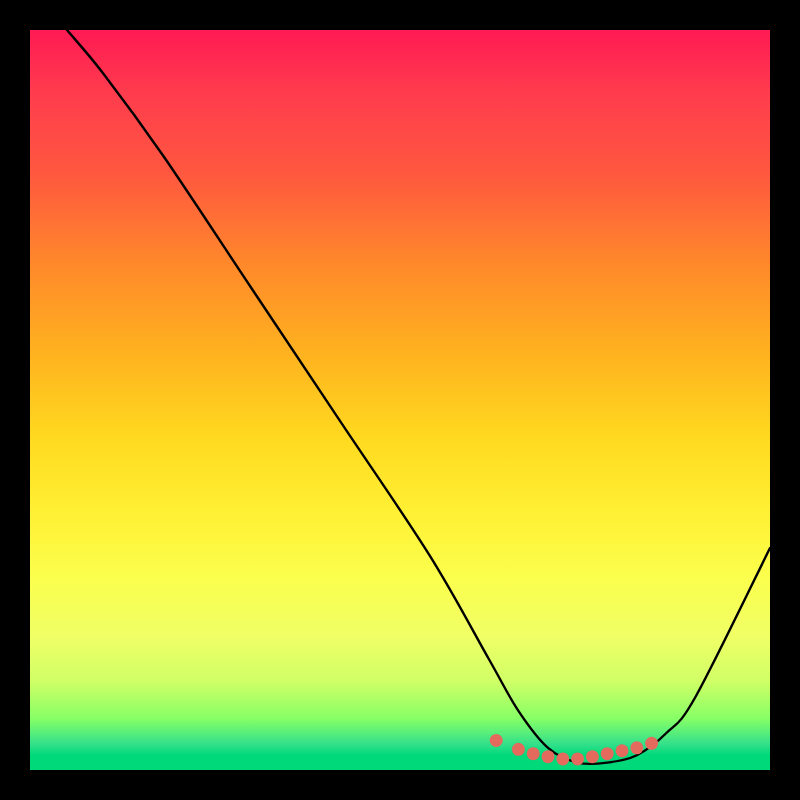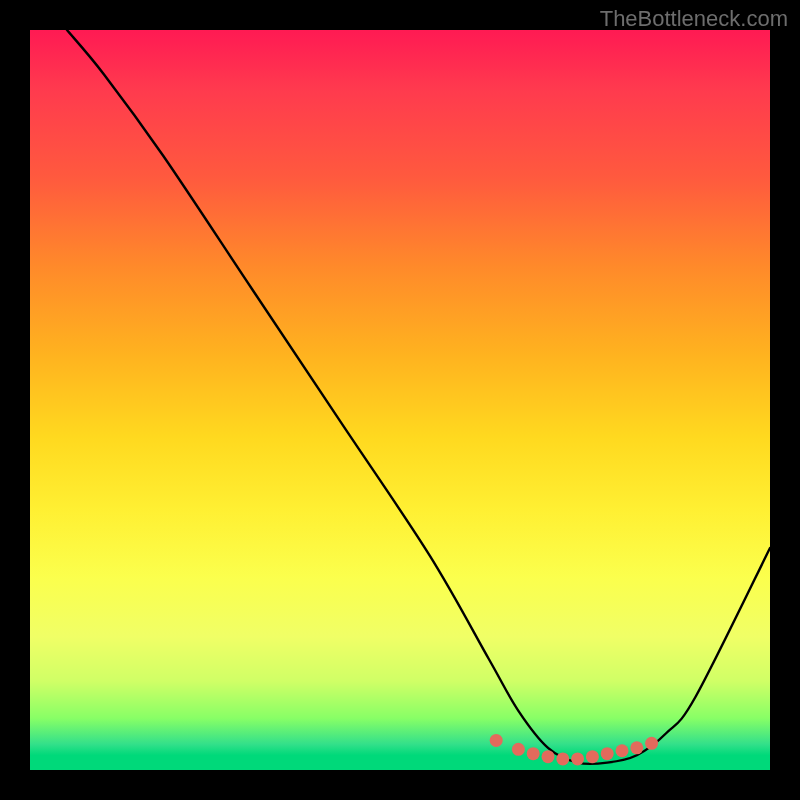--- a/index.html
+++ b/index.html
@@ -79,15 +79,14 @@
         <circle cx="532.8" cy="728.9" r="6.5" fill="#e36a5c"></circle>
         <circle cx="547.6" cy="728.9" r="6.5" fill="#e36a5c"></circle>
         <circle cx="562.4" cy="726.68" r="6.5" fill="#e36a5c"></circle>
         <circle cx="577.2" cy="723.72" r="6.5" fill="#e36a5c"></circle>
         <circle cx="592" cy="720.76" r="6.5" fill="#e36a5c"></circle>
         <circle cx="606.8" cy="717.8" r="6.5" fill="#e36a5c"></circle>
         <circle cx="621.6" cy="713.36" r="6.5" fill="#e36a5c"></circle>
       </g>
   </svg>
 
-  <div class="watermark">TheBottleneck.com</div>
 
 </div>
 
 </body></html>

